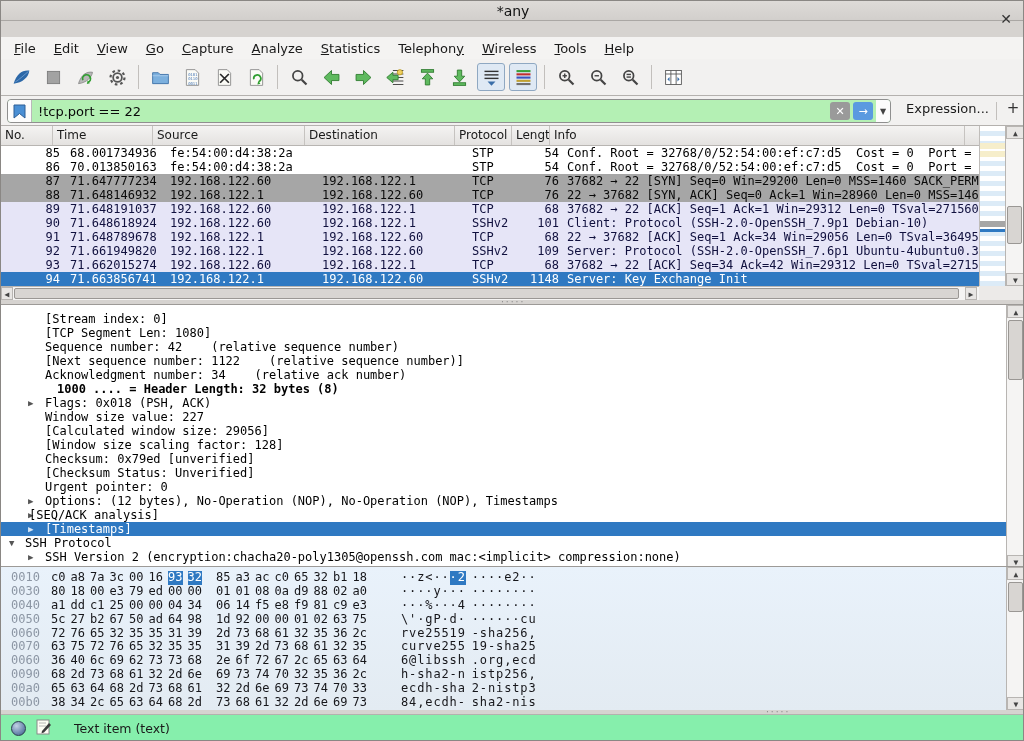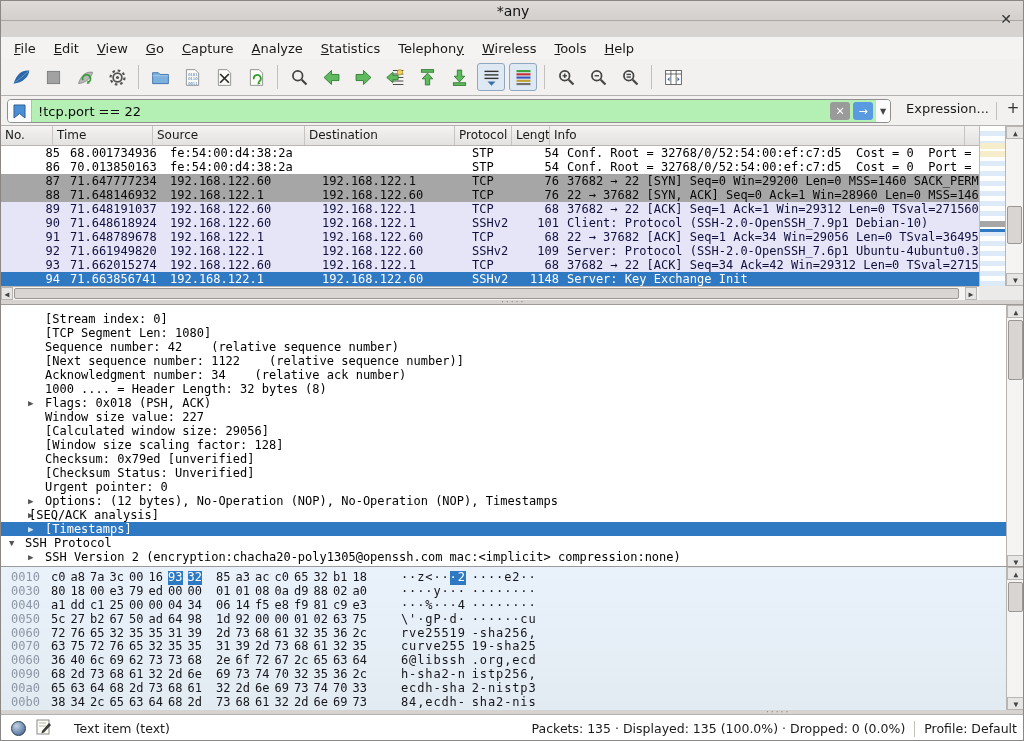--- a/index.html
+++ b/index.html
@@ -106,21 +106,21 @@
   .hoff { position:absolute; left:10px; color:#8c96a4; }
   .hbytes { position:absolute; left:50px; }
   .hb { display:inline-block; width:14.5px; margin-right:5px; color:#16161a; text-align:left; }
   .hb.gap { margin-left:9px; }
   .hb.hl, .ha.hl { background:#2f79c2; color:#fff; }
   .hascii { position:absolute; left:400px; }
   .ha { display:inline-block; width:8.1px; color:#16161a; }
   .ha.gap { margin-left:6px; }
   
   #statusbar { position:absolute; left:0; top:713px; width:1024px; height:28px;
-    background:#ffffff; border-top:1px solid #b4b1ae; display:flex; align-items:center;
+    background:#86efac; border-top:1px solid #b4b1ae; display:flex; align-items:center;
     font-size:12.5px; color:#1a1a1a; }
   #expert-dot { width:15px; height:15px; border-radius:50%; margin-left:10px;
     background:radial-gradient(circle at 35% 30%, #c2d2e6, #607ea6 70%, #3c5878);
     border:1px solid #2c3c50; }
   #comment-ic { margin-left:10px; }
   #status-left-text { margin-left:22px; }
   #status-right { margin-left:auto; display:flex; align-items:center; }
   .status-sep { width:1px; height:16px; background:#c2bfbc; margin:0 9px; }
   #status-profile { margin-right:8px; }
 </style>
@@ -362,21 +362,21 @@
     <span class="dots" style="left:500px;">·····</span>
   </div>
 
   <div id="details">
     <div id="dlines">
         <div class="dline"><span style="position: absolute; left: 44px;">[Stream index: 0]</span></div>
         <div class="dline"><span style="position: absolute; left: 44px;">[TCP Segment Len: 1080]</span></div>
         <div class="dline"><span style="position: absolute; left: 44px;">Sequence number: 42    (relative sequence number)</span></div>
         <div class="dline"><span style="position: absolute; left: 44px;">[Next sequence number: 1122    (relative sequence number)]</span></div>
         <div class="dline"><span style="position: absolute; left: 44px;">Acknowledgment number: 34    (relative ack number)</span></div>
-        <div class="dline"><span style="position: absolute; left: 44px;">1000 .... = Header Length: 32 bytes (8)</span></div>
+        <div class="dline"><span style="position: absolute; left: 56px; font-weight: bold;">1000 .... = Header Length: 32 bytes (8)</span></div>
         <div class="dline"><span class="tri" style="left: 27px;">▶</span><span style="position: absolute; left: 44px;">Flags: 0x018 (PSH, ACK)</span></div>
         <div class="dline"><span style="position: absolute; left: 44px;">Window size value: 227</span></div>
         <div class="dline"><span style="position: absolute; left: 44px;">[Calculated window size: 29056]</span></div>
         <div class="dline"><span style="position: absolute; left: 44px;">[Window size scaling factor: 128]</span></div>
         <div class="dline"><span style="position: absolute; left: 44px;">Checksum: 0x79ed [unverified]</span></div>
         <div class="dline"><span style="position: absolute; left: 44px;">[Checksum Status: Unverified]</span></div>
         <div class="dline"><span style="position: absolute; left: 44px;">Urgent pointer: 0</span></div>
         <div class="dline"><span class="tri" style="left: 27px;">▶</span><span style="position: absolute; left: 44px;">Options: (12 bytes), No-Operation (NOP), No-Operation (NOP), Timestamps</span></div>
         <div class="dline"><span class="tri" style="left: 27px;">▶</span><span style="position: absolute; left: 28px;">[SEQ/ACK analysis]</span></div>
         <div class="dline selected"><span class="tri" style="left: 27px;">▶</span><span style="position: absolute; left: 44px;">[Timestamps]</span></div>
@@ -458,20 +458,15 @@
     <span id="expert-dot"></span>
     <span id="comment-ic">
       <svg width="16" height="16" viewBox="0 0 16 16">
           <rect x="1" y="1" width="12" height="14" fill="#fdfdf4" stroke="#8a8a8a"></rect>
           <line x1="3" y1="4" x2="10" y2="4" stroke="#b8b8b8"></line>
           <line x1="3" y1="7" x2="10" y2="7" stroke="#b8b8b8"></line>
           <path d="M6 12 L13 4 L15 6 L8 13.5 L5.5 14.2 Z" fill="#3a3a3a"></path>
         </svg>
     </span>
     <span id="status-left-text">Text item (text)</span>
-    <div id="status-right">
-      <span>Packets: 135 · Displayed: 135 (100.0%) · Dropped: 0 (0.0%)</span>
-      <span class="status-sep"></span>
-      <span id="status-profile">Profile: Default</span>
-    </div>
   </div>
 
 </div>
 
 </body></html>

